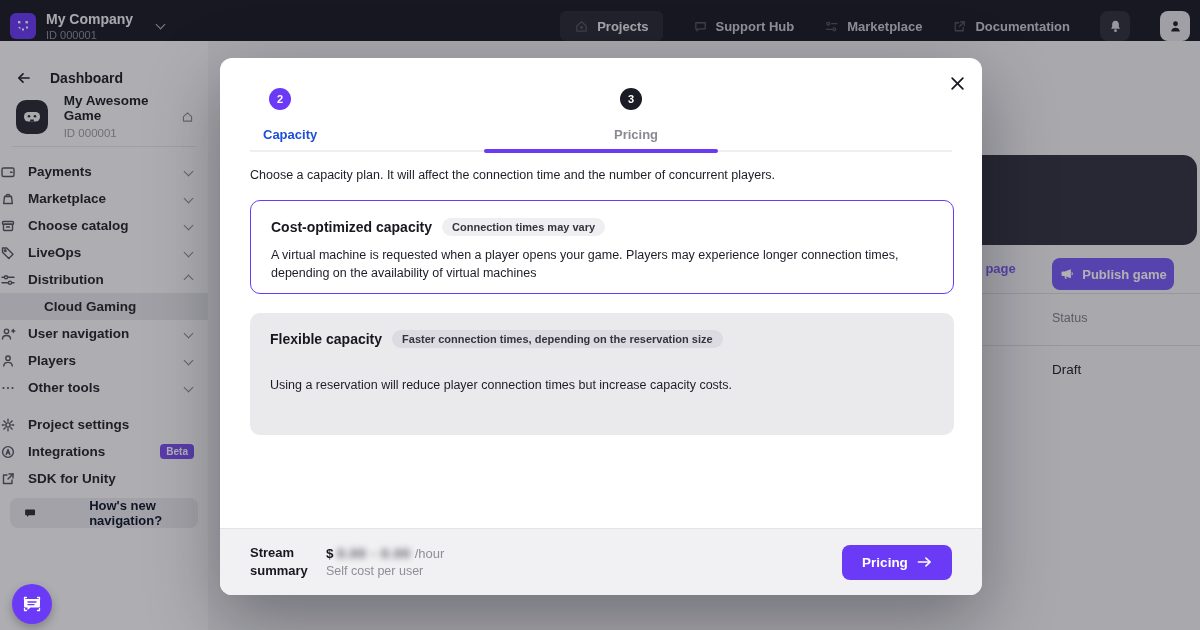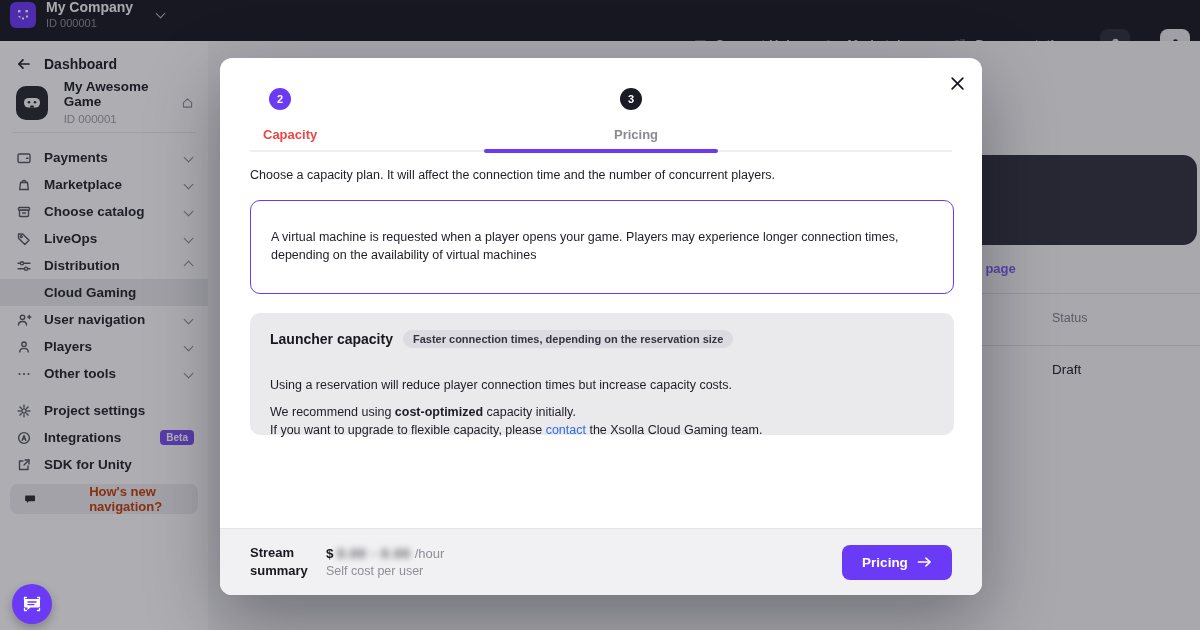--- a/index.html
+++ b/index.html
@@ -1,21 +1,21 @@
 <!DOCTYPE html>
 <html><head>
 <meta charset="utf-8">
 <style>
   * { margin:0; padding:0; box-sizing:border-box; }
   html,body { width:1200px; height:630px; overflow:hidden; }
   body { font-family:"Liberation Sans", sans-serif; background:#F2F2F5; position:relative; }
 
   
   .topbar { position:absolute; left:0; top:0; width:1200px; height:41px; background:#1C1C27;
-            display:flex; align-items:flex-start; z-index:1;flex-direction:column; }
+            display:flex; align-items:flex-end; z-index:1; }
   .brand { display:flex; align-items:center; gap:10px; padding-left:10px; cursor:pointer; }
   .brand-logo { width:26px; height:26px; border-radius:6px; background:#6B3AF7; display:flex;
                 align-items:center; justify-content:center; }
   .brand-text { line-height:1.1; }
   .brand-name { color:#F2F2F5; font-size:14px; font-weight:bold; }
   .brand-id { color:#8F8F9B; font-size:11px; margin-top:2px; }
   .chev { width:7px; height:7px; border-right:1.6px solid #8A8A94; border-bottom:1.6px solid #8A8A94;
           transform:rotate(45deg); display:inline-block; }
   .chev.up { transform:rotate(-135deg); }
   .brand .chev { border-color:#B9B9C2; margin-left:14px; margin-top:-3px; }
@@ -26,42 +26,42 @@
   .topnav-pill { background:#2B2B37; border-radius:6px; height:30px; padding:0 14px; color:#ECECF1; }
   .topnav-pill svg { stroke:#ECECF1; }
   .top-sq { width:30px; height:30px; border-radius:8px; display:flex; align-items:center;
             justify-content:center; cursor:pointer; }
   .bell-btn { background:#30303C; }
   .avatar-btn { background:#E4E4E9; }
 
   
   .sidebar { position:absolute; left:0; top:41px; width:208px; bottom:0; background:#FBFBFD;
              z-index:1; padding-top:10px; }
-  .back-row { height:26px; display:flex; align-items:center; padding-left:16px; gap:12px; cursor:pointer; }
+  .back-row { height:26px; display:flex; align-items:center; padding-left:16px; gap:18px; cursor:pointer;margin-top:14px; }
   .back-row span.lbl { font-size:14px; font-weight:bold; color:#1E1E28; }
   .game-row { margin-top:7px; height:38px; display:flex; align-items:center; padding-left:16px; cursor:pointer; }
   .game-ava { width:34px; height:34px; border-radius:10px; background:#2A2A36; display:flex;
               align-items:center; justify-content:center; }
   .game-meta { margin-left:16px; line-height:1.1; }
   .game-name { font-size:13.5px; font-weight:bold; color:#1E1E28; }
   .game-id { font-size:11.5px; color:#9C9CA6; margin-top:3px; }
   .game-row .home { margin-left:auto; margin-right:14px; }
   .side-div { height:1px; background:#E4E4E9; margin:10px 12px 11px 12px; }
-  .srow { height:27px; display:flex; align-items:center; padding-left:16px; cursor:pointer; }
+  .srow { height:27px; display:flex; align-items:center; cursor:pointer; }
   .srow .sic { width:16px; height:16px; display:flex; align-items:center; justify-content:center; }
   .srow .slabel { margin-left:12px; font-size:13.5px; font-weight:bold; color:#26262F; }
   .srow .chev { margin-left:auto; margin-right:16px; }
   .srow.sub { padding-left:44px; }
   .srow.sel { background:#E6E6EA; }
   .side-gap { height:10px; }
   .beta { margin-left:auto; margin-right:14px; background:#7B51F0; color:#fff; font-size:10px;
           font-weight:bold; border-radius:4px; padding:2px 6px; }
   .whatsnew { margin:6px 10px 0 10px; height:30px; background:#E9E9EE; border-radius:8px;
               display:flex; align-items:center; padding-left:14px; gap:12px; cursor:pointer; }
-  .whatsnew .wl { font-size:13px; font-weight:bold; color:#c2410c;margin-left:41px; }
+  .whatsnew .wl { font-size:13px; font-weight:bold; color:#0f172a;margin-left:41px; }
   svg.oic { stroke:#565662; fill:none; stroke-width:1.4; stroke-linecap:round; stroke-linejoin:round; }
   svg.dic { fill:#2F2F3A; stroke:none; }
 
   
   .main { position:absolute; left:208px; top:41px; right:0; bottom:0; background:#F2F2F5; z-index:1; }
   .hero-card { position:absolute; left:732px; top:114px; width:257px; height:90px; background:#343440;
                border-radius:14px; }
   .page-link { position:absolute; left:755px; top:220px; font-size:13px; font-weight:bold;
                color:#7C5CF0; cursor:pointer; }
   .publish-btn { position:absolute; left:844px; top:217px; width:122px; height:32px; background:#7A5CF5;
@@ -80,21 +80,21 @@
            border-radius:12px; box-shadow:0 24px 70px rgba(10,10,20,0.35); z-index:10; }
   .close-btn { position:absolute; top:14px; right:14px; width:22px; height:22px; display:flex;
                align-items:center; justify-content:center; cursor:pointer; }
   .steps { position:absolute; left:30px; right:30px; top:30px; display:flex; }
   .step { flex:1; padding-left:13px; cursor:pointer; }
   .step-circle { width:22px; height:22px; border-radius:50%; background:#6B3AF7; margin-left:6px;
                  display:flex; align-items:center; justify-content:center; color:#fff; font-size:11px;
                  font-weight:bold; }
   .step-circle.dark { background:#1B1B25; }
   .step-label { margin-top:17px; font-size:13px; font-weight:bold; color:#1E1E28; }
-  .step-label.active { color:#ef4444; }
+  .step-label.active { color:#1d4ed8; }
   .step-label.muted { color:#8A8A94; }
   .track { position:absolute; left:30px; right:30px; top:92px; height:2px; background:#EFEFF1; }
   .track-active { position:absolute; left:33.33%; width:33.34%; top:-1px; height:4px;
                   border-radius:3px; background:#6B3AF7; }
   .intro { position:absolute; left:30px; right:30px; top:110px; font-size:12.5px; color:#1D1D27; }
   .plan-card { position:absolute; left:30px; right:28px; border-radius:10px; padding:17px 20px; }
   .plan-card.selected { top:142px; height:94px; border:1.5px solid #6B3AF7; background:#fff; cursor:pointer; }
   .plan-card.gray { top:255px; height:122px; background:#EAEAED; cursor:pointer; }
   .plan-head { display:flex; align-items:center; gap:10px; }
   .plan-title { font-size:14px; font-weight:bold; color:#17171F; }
@@ -141,20 +141,27 @@
           </g>
         </svg>
     </div>
     <div class="brand-text">
       <div class="brand-name">My Company</div>
       <div class="brand-id">ID 000001</div>
     </div>
     <span class="chev"></span>
   </div>
   <div class="topnav">
+    <div class="topnav-item topnav-pill">
+      <svg class="oic" width="15" height="15" viewBox="0 0 16 16">
+          <path d="M3 7.5 L8 3 L13 7.5 V13 H3 Z"></path>
+          <circle cx="8" cy="9" r="1"></circle>
+        </svg>
+      <span>Projects</span>
+    </div>
     <div class="topnav-item">
       <svg class="oic" width="15" height="15" viewBox="0 0 16 16">
           <path d="M3 4 h10 v6.5 h-6.5 l-2.3 2 v-2 H3 Z"></path>
         </svg>
       <span>Support Hub</span>
     </div>
     <div class="topnav-item">
       <svg class="oic" width="15" height="15" viewBox="0 0 16 16">
           <circle cx="4.5" cy="5" r="1.5"></circle>
           <path d="M8 5 h5.5"></path>
@@ -337,20 +344,28 @@
     <svg class="dic" width="16" height="16" viewBox="0 0 16 16">
         <path d="M2.5 3.5 h11 a1 1 0 0 1 1 1 v5.5 a1 1 0 0 1 -1 1 h-7 l-2.5 2.2 v-2.2 h-1.5 a1 1 0 0 1 -1-1 V4.5 a1 1 0 0 1 1-1 Z"></path>
       </svg>
     <span class="wl">How's new navigation?</span>
   </div>
 </div>
 
 <div class="main">
   <div class="hero-card"></div>
   <div class="page-link">me page</div>
+  <div class="publish-btn">
+    <svg width="15" height="14" viewBox="0 0 16 16" fill="#fff">
+        <path d="M13 2.5 L6 5.2 H3.5 A1.2 1.2 0 0 0 2.3 6.4 V9 A1.2 1.2 0 0 0 3.5 10.2 H6 L13 12.9 Z"></path>
+        <path d="M5.5 10.5 L6.5 13.5 H8.3 L7.4 10.6 Z"></path>
+        <path d="M14 6 a2.5 2.5 0 0 1 0 3.4" stroke="#fff" stroke-width="1.2" fill="none"></path>
+      </svg>
+    <span>Publish game</span>
+  </div>
   <div class="tbl-div1"></div>
   <div class="status-lbl">Status</div>
   <div class="tbl-div2"></div>
   <div class="status-val">Draft</div>
 </div>
 
 <div class="overlay"></div>
 
 <div class="modal">
   <div class="close-btn">
@@ -370,33 +385,35 @@
       <div class="step-label muted">Pricing</div>
     </div>
   </div>
   <div class="track">
     <div class="track-active"></div>
   </div>
 
   <div class="intro">Choose a capacity plan. It will affect the connection time and the number of concurrent players.</div>
 
   <div class="plan-card selected">
+    <div class="plan-head">
+      <span class="plan-title">Cost-optimized capacity</span>
+      <span class="plan-badge">Connection times may vary</span>
+    </div>
     <div class="plan-desc">A virtual machine is requested when a player opens your game. Players may experience longer connection times, depending on the availability of virtual machines</div>
   </div>
 
   <div class="plan-card gray">
     <div class="plan-head">
-      <span class="plan-title">Launcher capacity</span>
+      <span class="plan-title">Flexible capacity</span>
       <span class="plan-badge">Faster connection times, depending on the reservation size</span>
     </div>
     <div class="plan-desc">
       <p><br>
          <span>Using a reservation will reduce player connection times but increase capacity costs.</span></p>
-      <p><span>We recommend using </span><span class="b">cost-optimized</span><span> capacity initially.</span><br>
-         <span>If you want to upgrade to flexible capacity, please </span><span class="lnk">contact</span><span> the Xsolla Cloud Gaming team.</span></p>
     </div>
   </div>
 
   <div class="m-footer">
     <div class="sum-label">Stream summary</div>
     <div class="price-block">
       <div class="price-row">
         <span class="cur">$</span>
         <span class="redacted">0.00 - 0.00</span>
         <span class="per">/hour</span>

